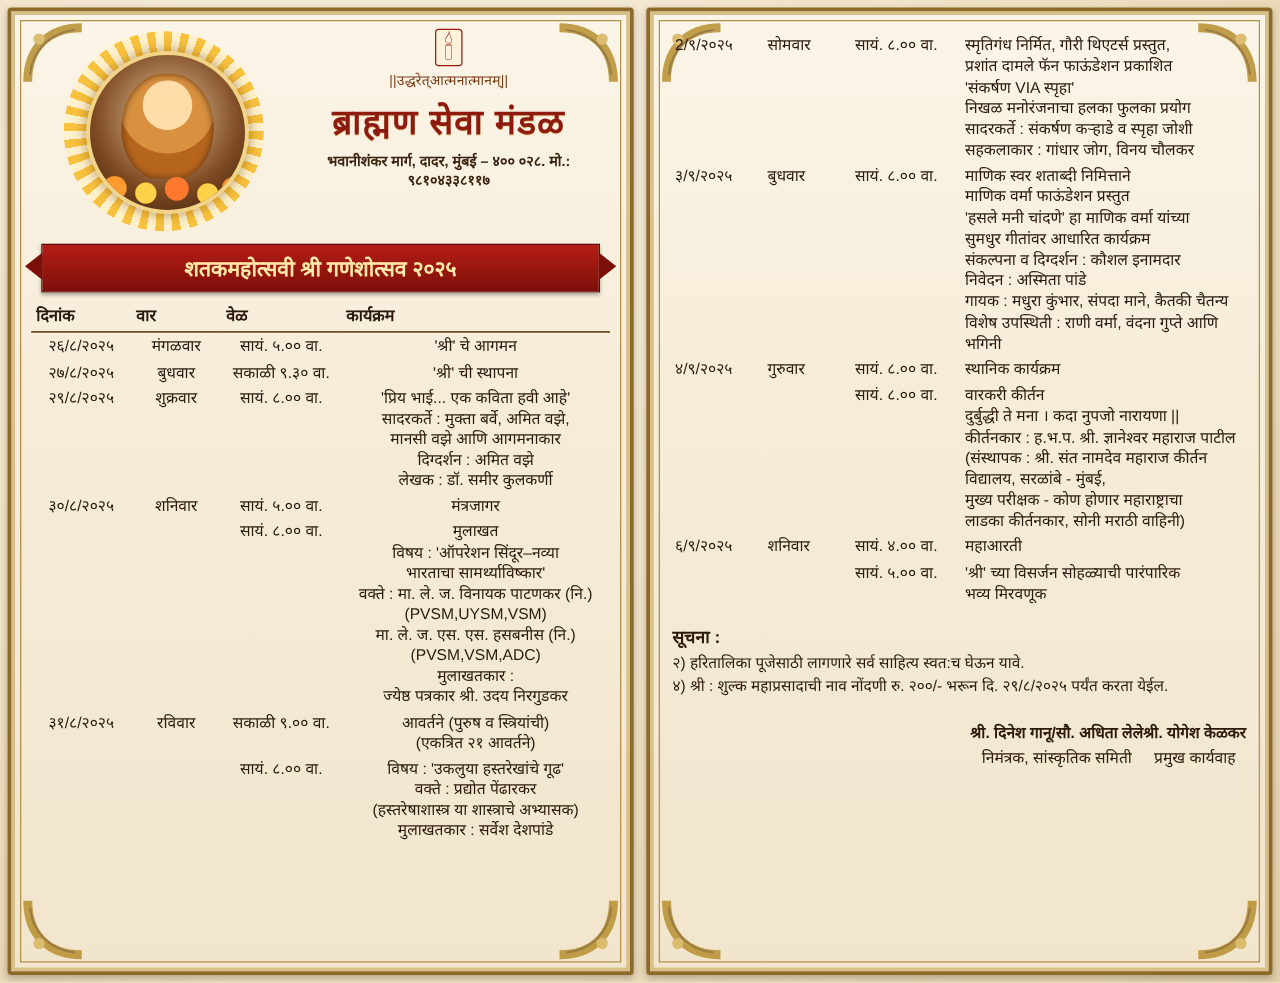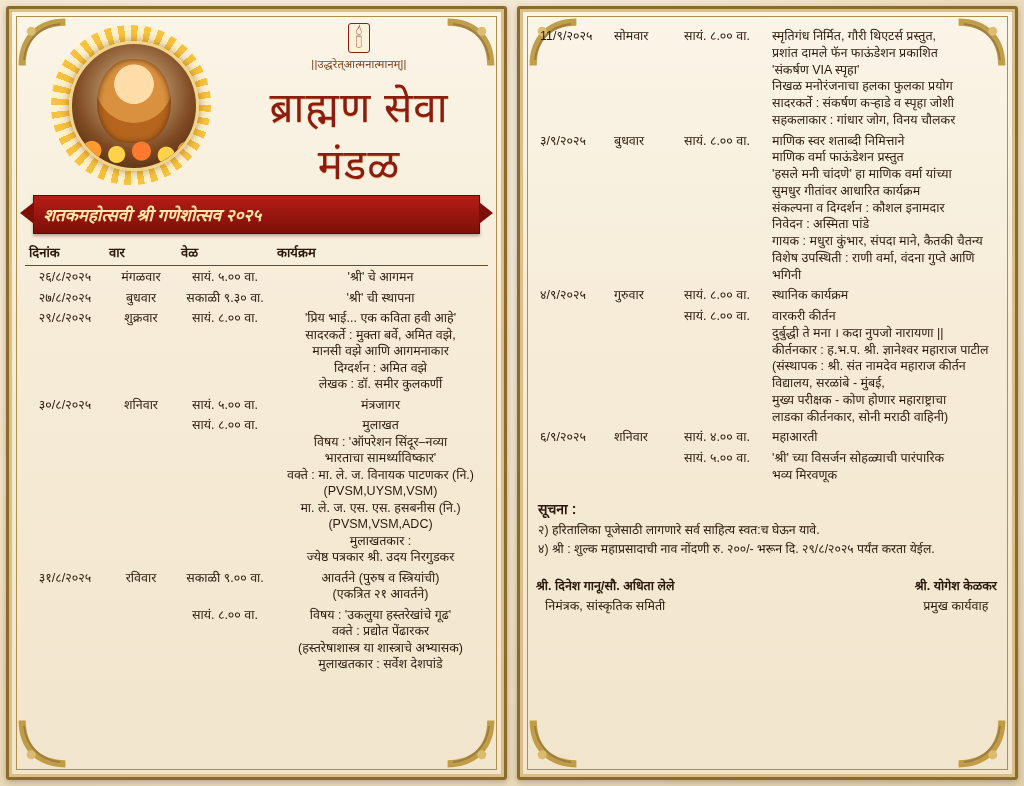--- a/index.html
+++ b/index.html
@@ -67,31 +67,30 @@
       radial-gradient(circle at 36% 72%, #ffd24a 0 8px, transparent 9px),
       radial-gradient(circle at 56% 62%, #ff7a2f 0 9px, transparent 10px),
       radial-gradient(circle at 76% 74%, #ffd24a 0 8px, transparent 9px),
       radial-gradient(circle at 92% 60%, #ff9b2f 0 8px, transparent 9px);
   }
   .head-right{margin-left:210px;text-align:center;width:calc(100% - 215px);}
   .lamp{font-size:26px;line-height:1;color:#9a1b12;}
   .lamp-box{display:inline-block;border:1px solid #9a1b12;padding:1px 6px;border-radius:3px;background:#fdf3dd;}
   .sanskrit{font-size:11px;color:#7a3b13;margin-top:3px;letter-spacing:.2px;}
   .org-name{
-    font-size:42px;font-weight:normal;color:#8e1b10;margin-top:6px;letter-spacing:1px;
+    font-size:28px;font-weight:bold;color:#8e1b10;margin-top:6px;letter-spacing:1px;
     text-shadow:0 1px 0 #e9c98e;
   }
   .address{font-size:11.5px;color:#3a2410;margin-top:6px;font-weight:bold;}
   .ribbon{
     position:relative;margin:12px auto 6px auto;width:92%;
     background:linear-gradient(180deg,#b51d16,#7c1009);
-    color:#ffe9a8;font-weight:bold;font-size:17px;
+    color:#ffe9a8;text-align:center;font-weight:bold;font-size:17px;
     padding:7px 10px;border:1px solid #5d0b06;
     box-shadow:0 2px 3px rgba(0,0,0,.3);
-    font-style:italic;
   }
   .ribbon:before,.ribbon:after{
     content:"";position:absolute;top:6px;width:0;height:0;
     border-top:11px solid transparent;border-bottom:11px solid transparent;
   }
   .ribbon:before{left:-14px;border-right:14px solid #7c1009;}
   .ribbon:after{right:-14px;border-left:14px solid #7c1009;}
 
   table.sched{width:100%;border-collapse:collapse;font-size:12.5px;}
   table.sched th{
@@ -110,21 +109,21 @@
   .right-content{position:relative;padding:16px 18px 10px 16px;height:100%;box-sizing:border-box;}
   table.sched2{width:100%;border-collapse:collapse;font-size:12.5px;}
   table.sched2 td{vertical-align:top;padding:3px 4px 1px 4px;line-height:1.34;}
   .r-date{width:66px;white-space:nowrap;}
   .r-day{width:62px;white-space:nowrap;margin-left:24px;}
   .r-time{width:80px;white-space:nowrap;}
   .notes-title{font-weight:bold;font-size:14px;margin:14px 0 4px 2px;}
   .notes{font-size:12.3px;line-height:1.45;margin:0 2px;}
   .notes div{margin-bottom:2px;}
   .signs{
-    display:flex;justify-content:space-between;align-items:flex-start;
+    display:flex;justify-content:flex-end;align-items:flex-start;
     margin-top:18px;font-size:12.5px;text-align:center;
   }
   .sign-name{font-weight:bold;color:#2b1a0c;}
   .sign-role{margin-top:3px;}
 </style>
 </head>
 <body>
 
 <div class="page">
 
@@ -295,21 +294,21 @@
           <path d="M4 56 C4 24 24 4 56 4 L56 12 C28 12 12 28 12 56 Z" fill="#b8902f"></path>
           <path d="M10 50 C12 28 28 12 50 10" stroke="#8c6a2a" stroke-width="2" fill="none"></path>
           <circle cx="18" cy="18" r="5" fill="#d8b45e"></circle>
         </svg>
     </span>
 
     <div class="right-content">
       <table class="sched2">
         <tbody>
           <tr>
-            <td class="r-date">11/९/२०२५</td>
+            <td class="r-date">2/९/२०२५</td>
             <td class="r-day">सोमवार</td>
             <td class="r-time">सायं. ८.०० वा.</td>
             <td>
               <div>स्मृतिगंध निर्मित, गौरी थिएटर्स प्रस्तुत,</div>
               <div>प्रशांत दामले फॅन फाऊंडेशन प्रकाशित</div>
               <div class="ev-title">'संकर्षण VIA स्पृहा'</div>
               <div>निखळ मनोरंजनाचा हलका फुलका प्रयोग</div>
               <div>सादरकर्ते : संकर्षण कऱ्हाडे व स्पृहा जोशी</div>
               <div>सहकलाकार : गांधार जोग, विनय चौलकर</div>
             </td>

